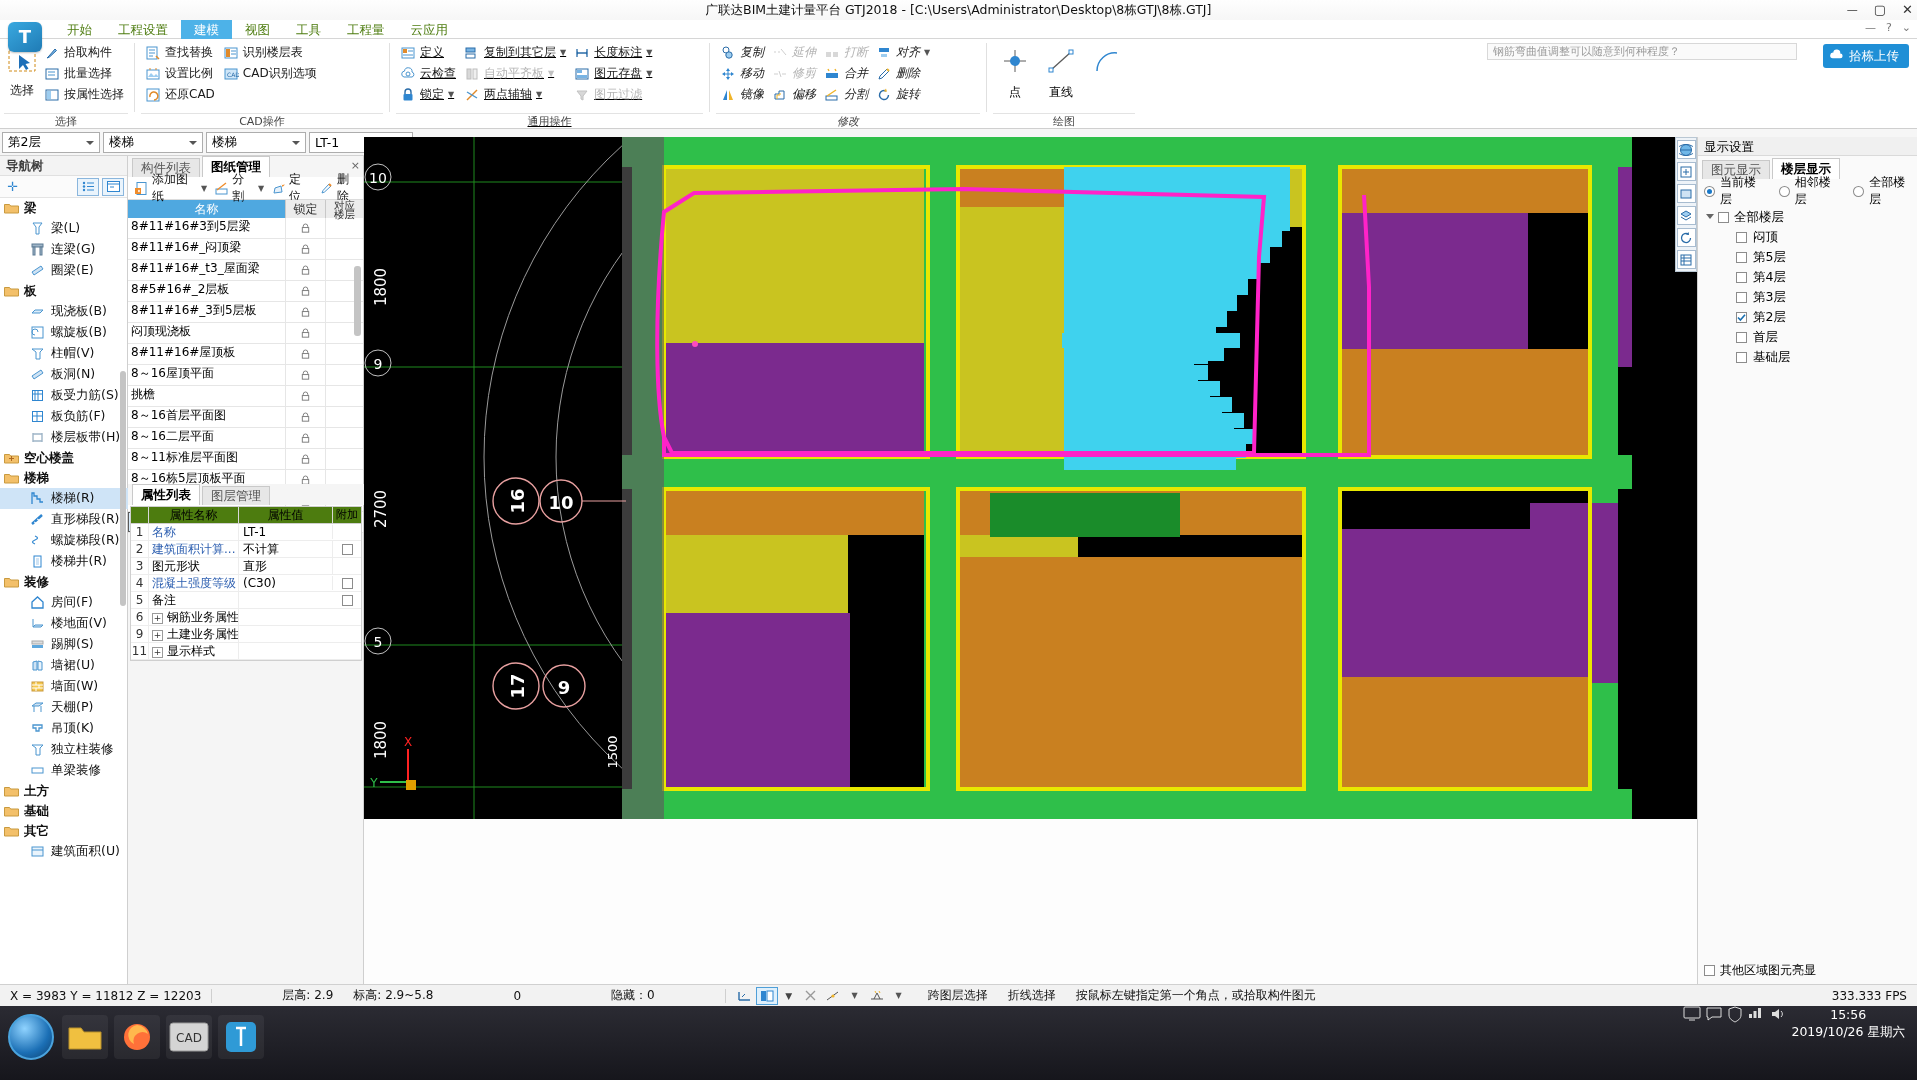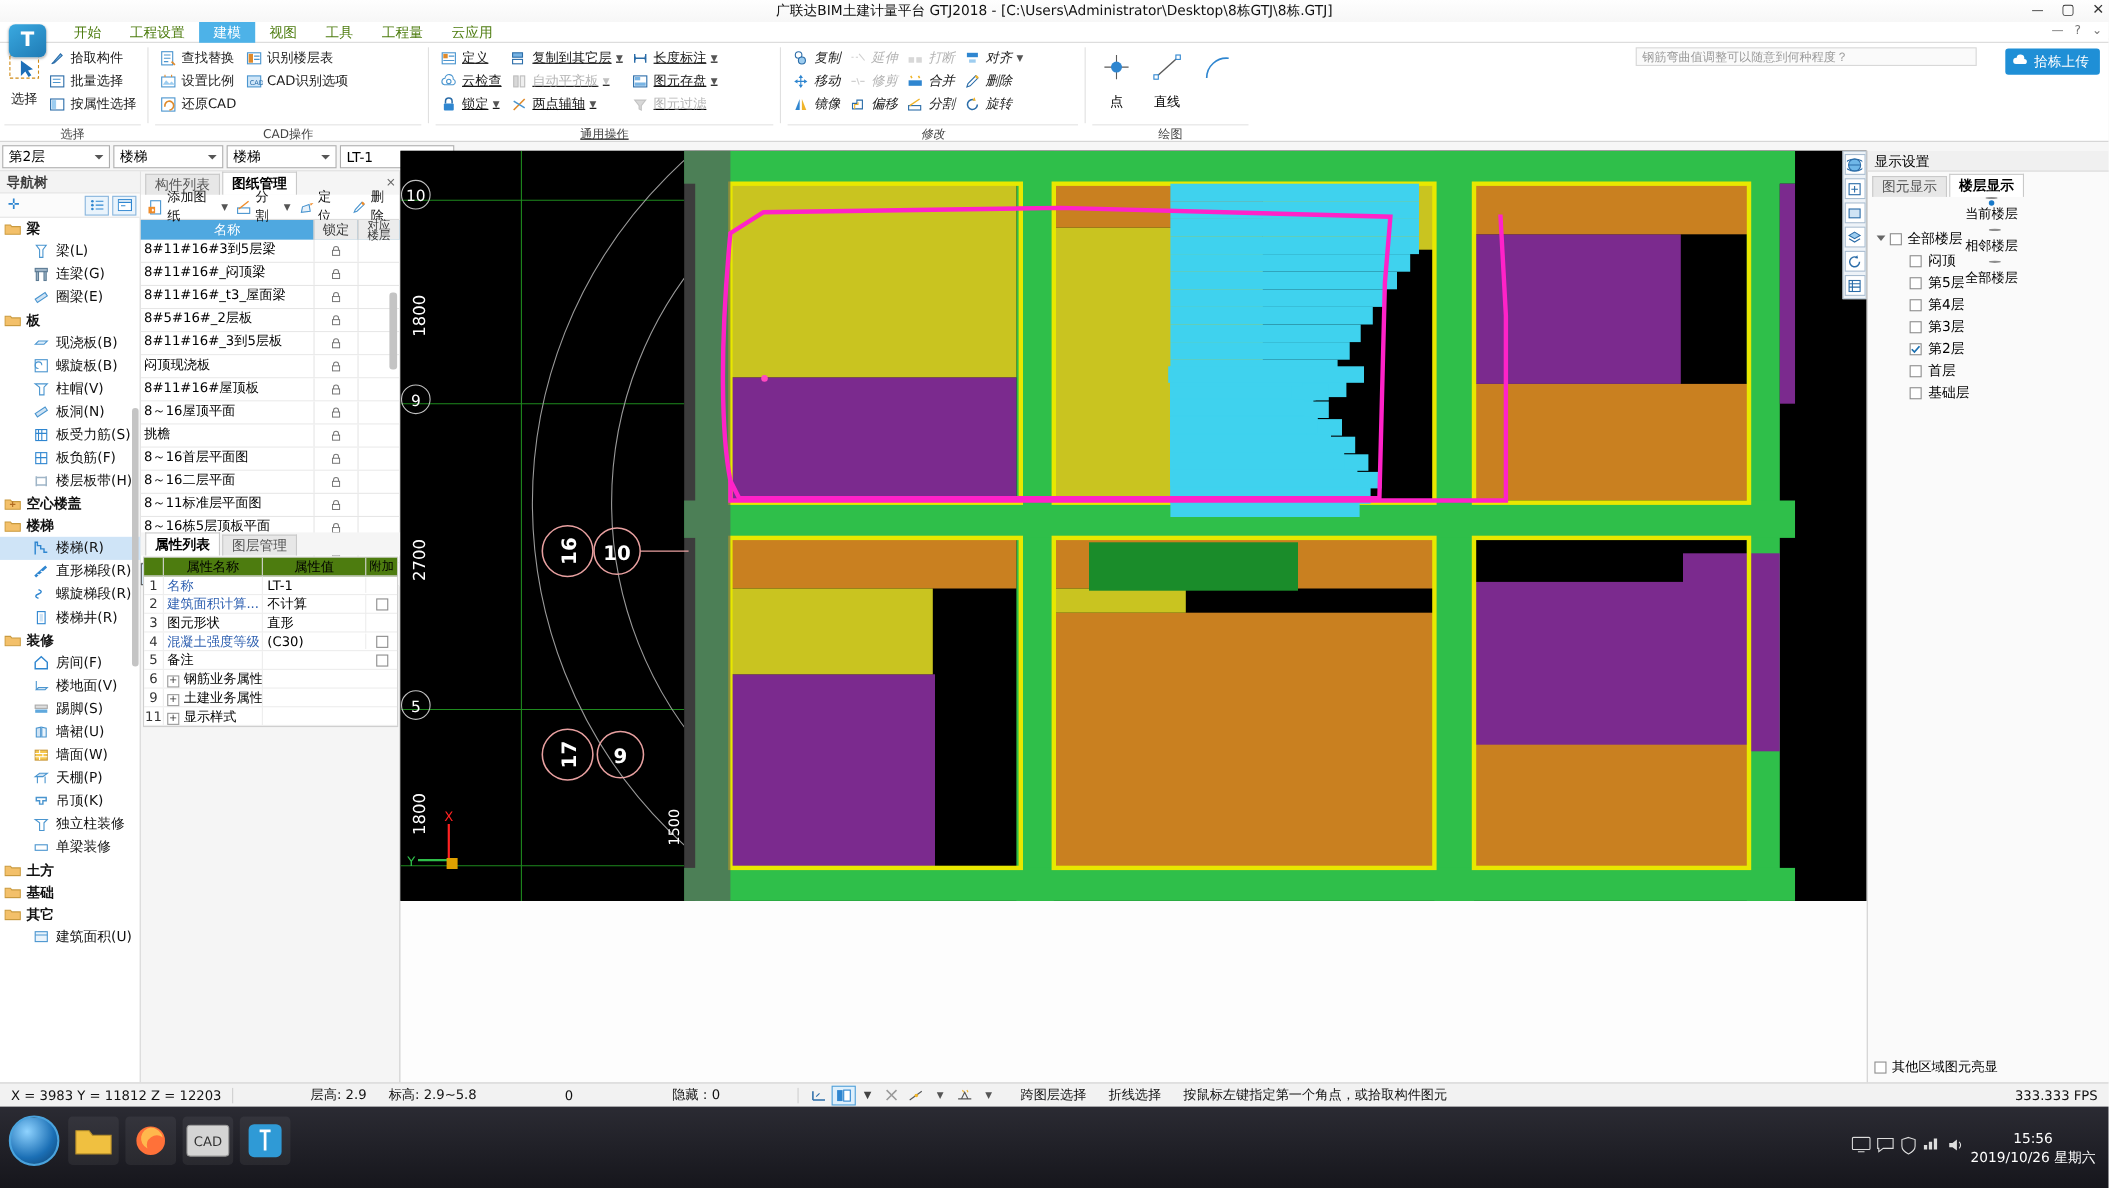--- a/index.html
+++ b/index.html
@@ -192,21 +192,21 @@
   .crt-btn { width:19px; height:19px; background:#fff; border:1px solid #a8bcd0; display:flex; align-items:center; justify-content:center;}
 
   
   .rightpanel {
     position:absolute; left:1697px; top:137px; width:220px; height:847px;
     background:#fafafa; border-left:1px solid #cfcfcf;
   }
   .rp-hdr { height:19px; line-height:19px; padding-left:6px; font-size:12.5px; background:#f0f0f0; border-bottom:1px solid #dadada;}
   .rp-tabs { display:flex; height:21px; align-items:flex-end; padding-left:4px; margin-top:2px;}
   .rp-tabs .tab { }
-  .rp-radios { display:flex; align-items:center; height:24px; padding-left:6px; gap:5px; font-size:12px;flex-direction:column;}
+  .rp-radios { display:flex; align-items:center; height:24px; padding-left:6px; gap:5px; font-size:12px;}
   .rad { width:11px; height:11px; border:1px solid #8c8c8c; border-radius:50%; background:#fff; display:inline-block; position:relative;}
   .rad.on::after { content:""; position:absolute; left:2px; top:2px; width:5px; height:5px; border-radius:50%; background:#1878c8;}
   .rp-tree { padding-top:4px; }
   .rp-node { display:flex; align-items:center; height:20px; font-size:12.5px; padding-left:8px;}
   .rp-node.child { padding-left:38px; }
   .tri { width:0; height:0; border-left:5px solid #666; border-top:4px solid transparent; border-bottom:4px solid transparent; margin-right:4px;}
   .tri.open { border-left:4px solid transparent; border-right:4px solid transparent; border-top:5px solid #666; margin-top:2px;}
   .rp-bottom { position:absolute; left:0; bottom:4px; width:220px; height:20px; display:flex; align-items:center; padding-left:6px; gap:5px; font-size:12px;}
 
   
@@ -228,21 +228,21 @@
   .startorb {
     position:absolute; left:8px; top:8px; width:46px; height:46px; border-radius:50%;
     background:radial-gradient(circle at 35% 30%,#8fd3ff,#1b6fb5 60%,#0d3f6d);
     border:2px solid #4aa3dd;
   }
   .tbicon {
     position:absolute; top:9px; width:46px; height:44px; border-radius:4px;
     display:flex; align-items:center; justify-content:center;
     background:rgba(255,255,255,.06);
   }
-  .tray { position:absolute; right:0; top:0; height:73px; display:flex; align-items:center; gap:4px; padding-right:8px; color:#e8e8e8;}
+  .tray { position:absolute; right:0; top:0; height:73px; display:flex; align-items:flex-start; gap:4px; padding-right:8px; color:#e8e8e8;}
   .clock { text-align:center; font-size:12.5px; color:#fff; line-height:17px; padding-right:4px;}
 </style>
 </head>
 <body>
 
 <div class="app">
 
   <div class="titlebar">
     <div class="title">广联达BIM土建计量平台 GTJ2018 - [C:\Users\Administrator\Desktop\8栋GTJ\8栋.GTJ]</div>
     <div class="winbtns">

